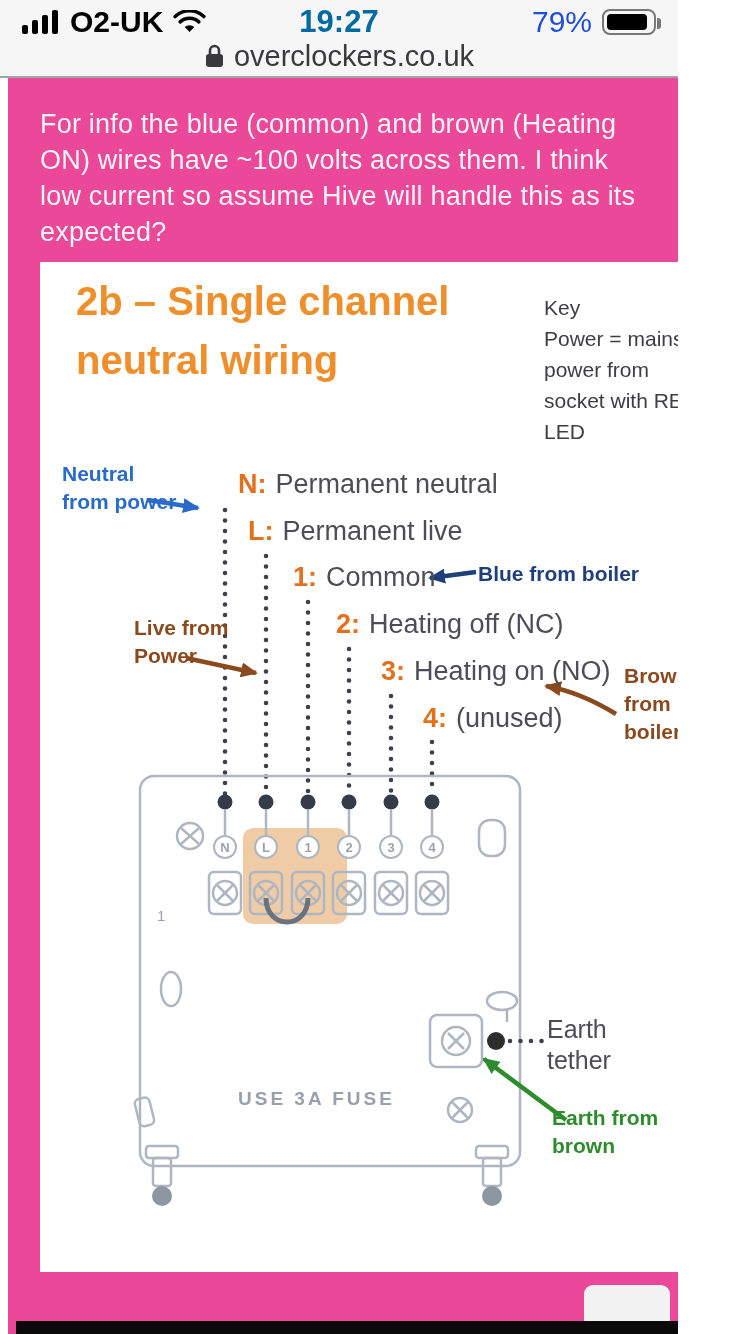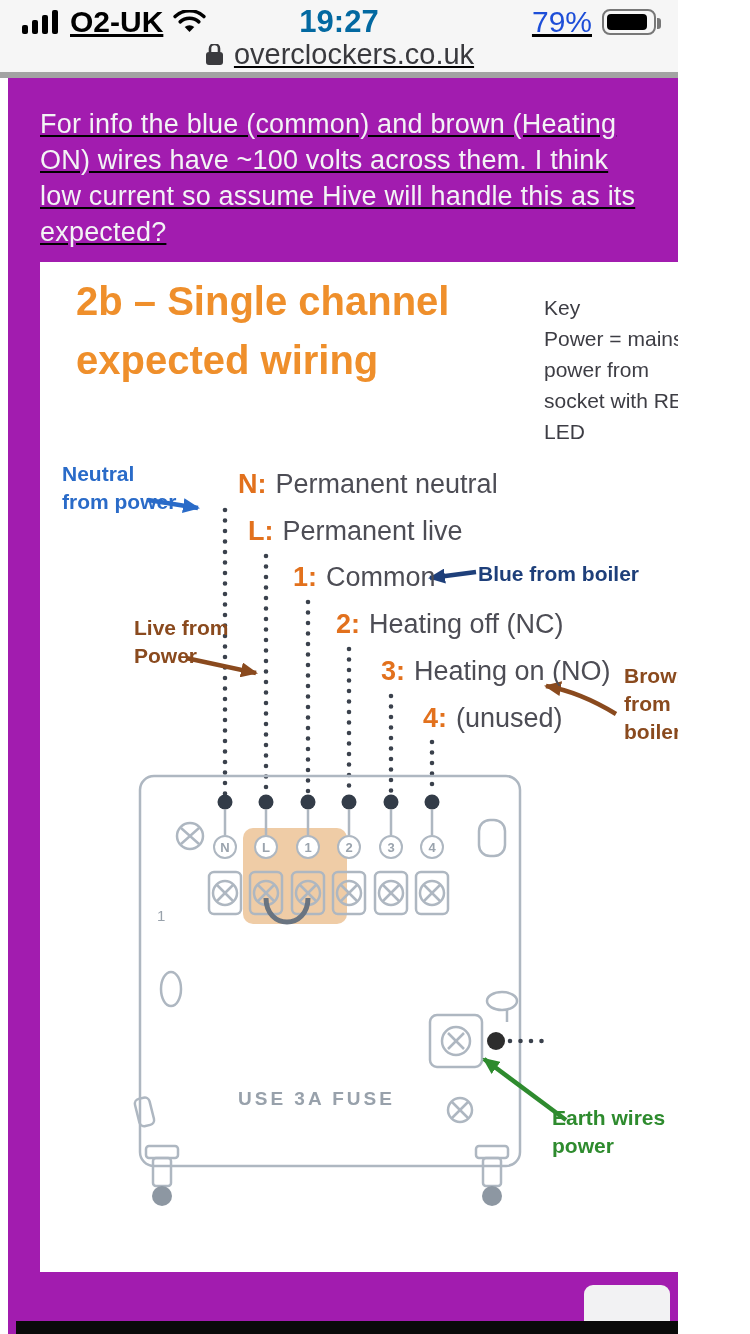--- a/index.html
+++ b/index.html
@@ -1,34 +1,34 @@
 <!DOCTYPE html>
 <html><head>
 <meta charset="utf-8">
 <style>
   * { margin:0; padding:0; box-sizing:border-box; }
   html,body { width:750px; height:1334px; }
   body { font-family:"Liberation Sans", sans-serif; background:#fff; overflow:hidden; }
-  .phone { position:relative; width:678px; height:1334px; background:#fff;text-decoration:underline; }
+  .phone { position:relative; width:678px; height:1334px; background:#fff; }
 
   
   .statusbar { position:relative; height:44px; background:#f6f6f6; display:flex; align-items:center; padding:0 22px; }
   .sb-left { display:flex; align-items:center; gap:10px; z-index:2; }
   .carrier { font-size:30px; font-weight:600; color:#000; }
   .time { position:absolute; left:0; right:0; text-align:center; font-size:31px; font-weight:700; color:#0369a1; }
   .sb-right { margin-left:auto; display:flex; align-items:center; gap:10px; z-index:2; }
   .batt-pct { font-size:30px; font-weight:500; color:#1d4ed8; }
   .battery { position:relative; width:54px; height:26px; border:2.5px solid #777; border-radius:8px; }
   .battery .fill { position:absolute; left:3px; top:3px; bottom:3px; width:79%; background:#000; border-radius:4px; }
   .battery .nub { position:absolute; right:-7px; top:7px; width:4px; height:11px; background:#777; border-radius:0 3px 3px 0; }
-  .urlbar { height:34px; background:#f6f6f6; border-bottom:6px solid #a3a3a3; display:flex; align-items:center; justify-content:center; gap:9px; font-size:29px; color:#3a3a3e; padding-bottom:8px; }
+  .urlbar { height:34px; background:#f6f6f6; border-bottom:2px solid #a3a3a3; display:flex; align-items:center; justify-content:center; gap:9px; font-size:29px; color:#3a3a3e; padding-bottom:8px; }
 
   
   .content { position:relative; height:1256px; background:#fff; padding-left:8px; }
-  .post-bg { position:relative; height:100%; background:#a21caf; overflow:hidden; }
+  .post-bg { position:relative; height:100%; background:#ec4899; overflow:hidden; }
   .post-text { padding:28px 40px 0 32px; max-width:700px; color:#f3f4f5; font-size:27px; line-height:36px; letter-spacing:.2px; }
 
   
   .diagram { position:relative; margin:12px 0 0 32px; width:670px; height:1010px; background:#fff; }
   .dg-svg { position:absolute; left:0; top:0; }
   .dg-title { position:absolute; left:36px; top:10px; width:486px; color:#ef8f2b; font-size:40px; font-weight:700; line-height:59px; }
   .dg-key { position:absolute; left:504px; top:22px; width:168px; color:#3d3d44; font-size:21px; line-height:31px;margin-top:8px; }
   .dg-key .kh { display:block; }
   .row-label { position:absolute; font-size:27px; line-height:32px; white-space:nowrap; color:#4d4d55; }
   .row-label .pfx { color:#e2711d; font-weight:700; margin-right:9px; }
@@ -218,21 +218,21 @@
 
           <line x1="108" y1="238" x2="158" y2="246" stroke="#2a6bc8" stroke-width="4.5" marker-end="url(#m-blue)"></line>
           <line x1="436" y1="310" x2="390" y2="316" stroke="#1e3f7a" stroke-width="4.5" marker-end="url(#m-navy)"></line>
           <line x1="146" y1="396" x2="216" y2="411" stroke="#8a4a1e" stroke-width="4.5" marker-end="url(#m-brown)"></line>
           <path d="M576 452 Q540 430 506 424" stroke="#8a4a1e" stroke-width="4.5" fill="none" marker-end="url(#m-brown)"></path>
           <line x1="526" y1="858" x2="444" y2="797" stroke="#2e8b2e" stroke-width="4.5" marker-end="url(#m-green)"></line>
         </svg>
 
         <div class="dg-title">
           <div>2b – Single channel</div>
-          <div>expected wiring</div>
+          <div>neutral wiring</div>
         </div>
 
         <div class="dg-key">
           <span class="kh">Key</span>
           <span>Power = mains power from socket with RED LED</span>
         </div>
 
         <div class="lbl-neutral">Neutral from power</div>
 
         <div class="row-label" style="left:170px; top:206px;margin-left:28px;">
@@ -250,21 +250,22 @@
         <div class="row-label" style="left:341px; top:393px;">
           <span class="pfx">3:</span><span>Heating on (NO)</span>
         </div>
         <div class="row-label" style="left:383px; top:440px;">
           <span class="pfx">4:</span><span>(unused)</span>
         </div>
 
         <div class="lbl-blueboiler">Blue from boiler</div>
         <div class="lbl-live">Live from Power</div>
         <div class="lbl-brownboiler">Brown from boiler</div>
-        <div class="lbl-earthpower">Earth wires power</div>
+        <div class="lbl-earthtether">Earth tether</div>
+        <div class="lbl-earthpower">Earth from brown</div>
         <div class="lbl-fuse">USE  3A  FUSE</div>
         <div class="lbl-plate1">1</div>
       </div>
 
       <div class="corner-box"></div>
       <div class="bottom-bar"></div>
     </div>
   </div>
 </div>
 

